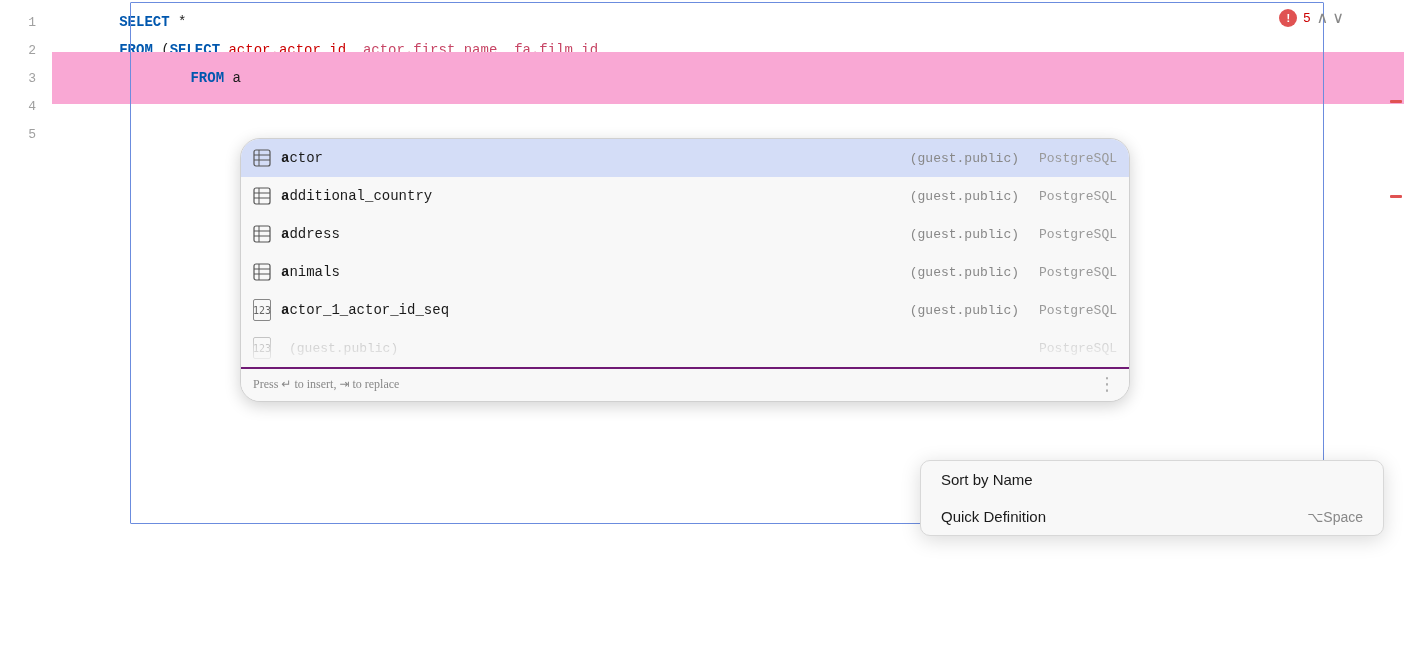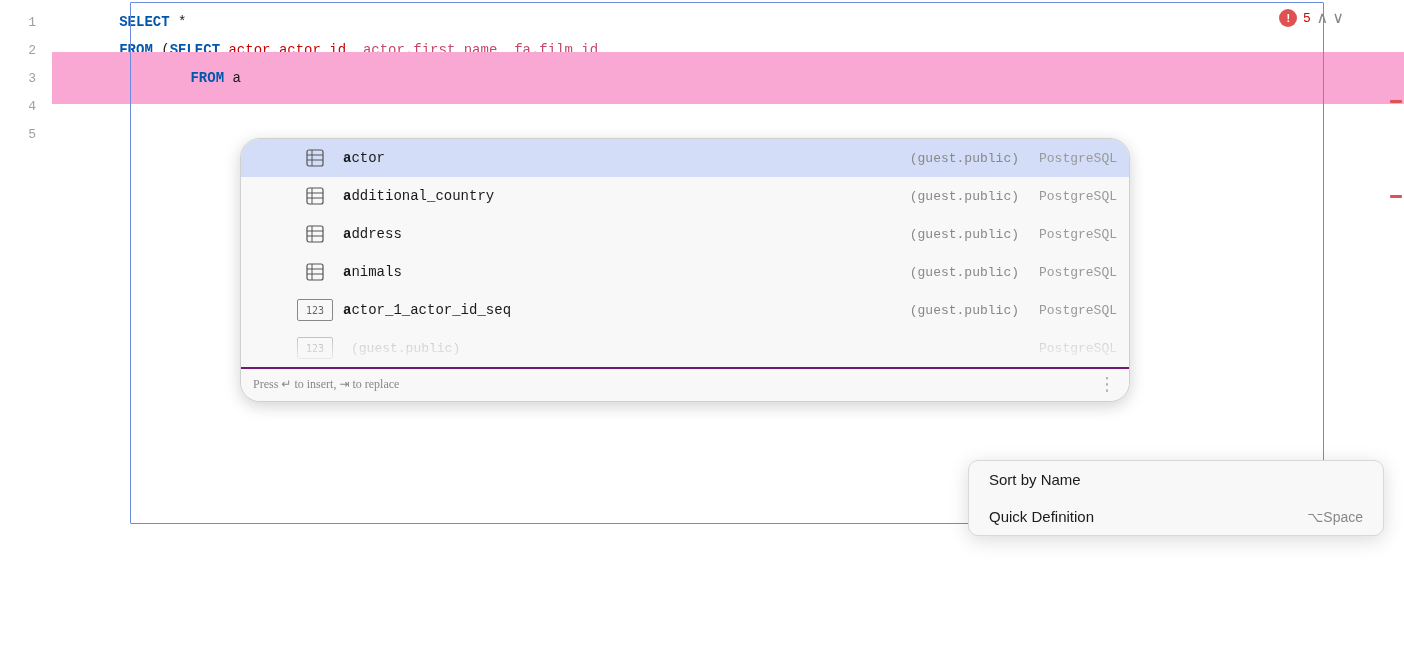--- a/index.html
+++ b/index.html
@@ -152,30 +152,29 @@
       background: #d4ddf7;
     }
 
     .autocomplete-item.faded {
       opacity: 0.6;
       overflow: hidden;
       max-height: 28px;
     }
 
     .item-icon {
-      width: 36px;
+      width: 18px;
       height: 22px;
       margin-right: 10px;
       flex-shrink: 0;
       display: flex;
       align-items: center;
       justify-content: center;
       color: #555;
       font-size: 12px;
-      margin-left: 44px;
     }
 
     .item-name {
       flex: 1;
       color: #1a1a1a;
     }
 
     .item-schema {
       color: #888;
       font-size: 13px;
@@ -206,21 +205,21 @@
       font-size: 18px;
       letter-spacing: 1px;
       line-height: 1;
     }
 
     
     .context-menu {
       position: absolute;
       top: 460px;
       right: 20px;
-      width: 416px;
+      width: 464px;
       background: #f8f8f8;
       border: 1px solid #d8d8d8;
       border-radius: 10px;
       box-shadow: 0 4px 20px rgba(0,0,0,0.15);
       overflow: hidden;
       font-family: -apple-system, BlinkMacSystemFont, sans-serif;
     }
 
     .context-menu-item {
       display: flex;

